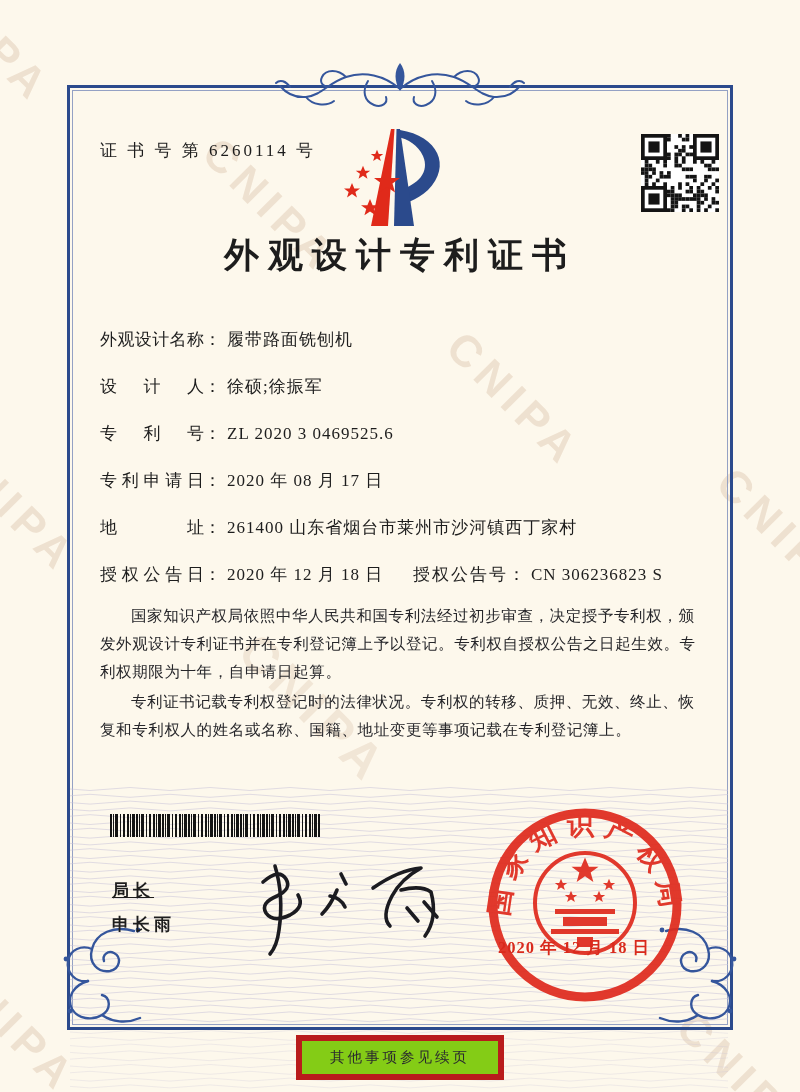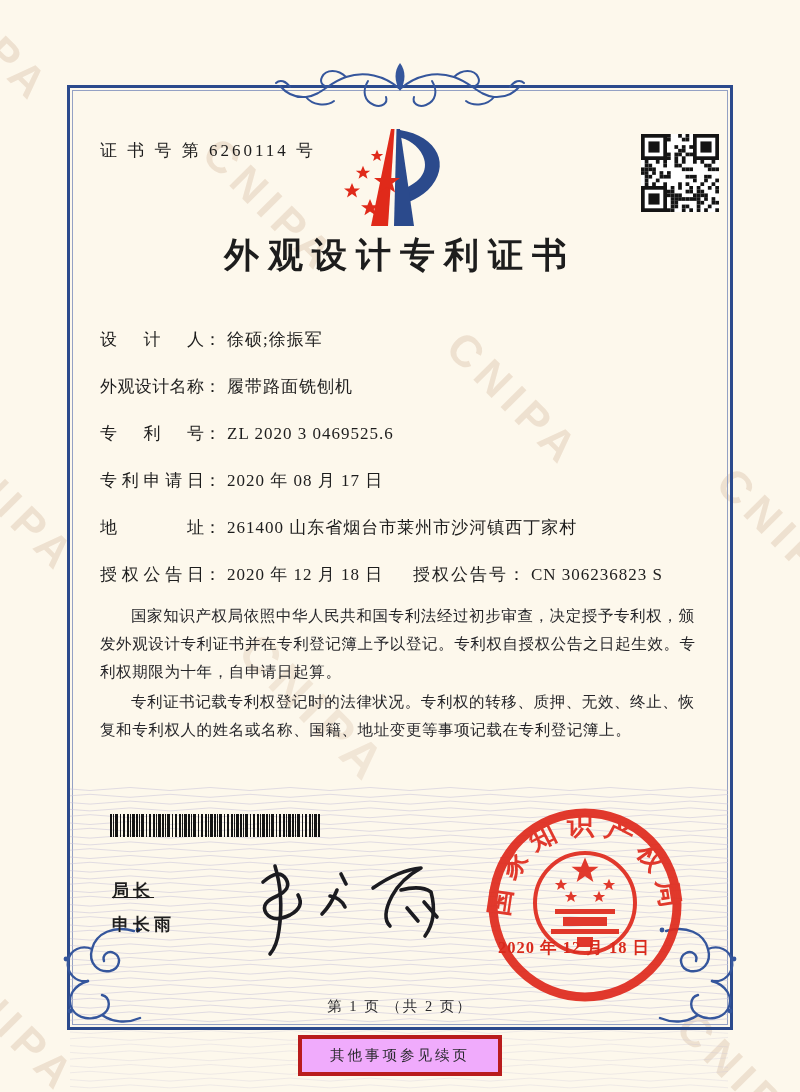--- a/index.html
+++ b/index.html
@@ -32,21 +32,21 @@
   .paras{left:100px;top:602px;width:604px;font-size:15.5px;line-height:28px;letter-spacing:.6px;color:#26262a;}
   .paras p{margin:0 0 2px 0;text-indent:2em;}
 
   .sig-title{left:112px;top:879px;font-family:"Liberation Sans","DejaVu Sans",sans-serif;font-weight:700;font-size:17px;letter-spacing:4px;text-decoration:underline;}
   .sig-name{left:112px;top:913px;font-family:"Liberation Sans","DejaVu Sans",sans-serif;font-weight:700;font-size:17px;letter-spacing:4px;}
 
   .seal-date{left:482px;top:937px;width:184px;text-align:center;color:#d92a1c;font-size:16.5px;font-weight:700;z-index:6;letter-spacing:1px;}
 
   .page-no{left:0;top:997px;width:800px;text-align:center;font-size:14.5px;letter-spacing:2px;color:#2a2a2e;}
   .cont-box{left:0;top:1035px;width:800px;text-align:center;}
-  .cont-box span{display:inline-block;background:#f0abfc;border:4px solid #b91c1c;padding:7px 28px;font-size:14.5px;letter-spacing:3px;color:#2a2a2e;}
+  .cont-box span{display:inline-block;background:#84cc16;border:6px solid #b91c1c;padding:7px 28px;font-size:14.5px;letter-spacing:3px;color:#2a2a2e;}
 
   svg{display:block;}
 </style>
 </head>
 <body>
 
 <div class="page">
 
   <div class="wm" style="left:-58px;top:-42px;">CNIPA</div>
   <div class="wm" style="left:228px;top:128px;">CNIPA</div>
@@ -294,24 +294,24 @@
       <rect x="59.42857142857143" y="7.428571428571429" width="11.142857142857142" height="11.142857142857142" fill="#141414"></rect>
       <rect x="0" y="52" width="26" height="26" fill="#141414"></rect>
       <rect x="3.7142857142857144" y="55.714285714285715" width="18.571428571428573" height="18.571428571428573" fill="#ffffff"></rect>
       <rect x="7.428571428571429" y="59.42857142857143" width="11.142857142857142" height="11.142857142857142" fill="#141414"></rect>
     </svg>
 
   <div class="content title">外观设计专利证书</div>
 
   <div class="content fields">
     <div class="frow">
+      <span class="flabel">外观设计名称</span><span class="fcolon">：</span><span class="fvalue">履带路面铣刨机</span>
+    </div>
+    <div class="frow">
       <span class="flabel">设计人</span><span class="fcolon">：</span><span class="fvalue">徐硕;徐振军</span>
-    </div>
-    <div class="frow">
-      <span class="flabel">外观设计名称</span><span class="fcolon">：</span><span class="fvalue">履带路面铣刨机</span>
     </div>
     <div class="frow">
       <span class="flabel">专利号</span><span class="fcolon">：</span><span class="fvalue">ZL 2020 3 0469525.6</span>
     </div>
     <div class="frow">
       <span class="flabel">专利申请日</span><span class="fcolon">：</span><span class="fvalue">2020 年 08 月 17 日</span>
     </div>
     <div class="frow">
       <span class="flabel">地址</span><span class="fcolon">：</span><span class="fvalue">261400 山东省烟台市莱州市沙河镇西丁家村</span>
     </div>
@@ -430,18 +430,17 @@
       <use href="#sstar" transform="translate(86,92) scale(.62)"></use>
       <use href="#sstar" transform="translate(114,92) scale(.62)"></use>
       <rect x="70" y="104" width="60" height="5" fill="#df2b1e"></rect>
       <rect x="78" y="112" width="44" height="9" fill="#df2b1e"></rect>
       <rect x="66" y="124" width="68" height="5" fill="#df2b1e"></rect>
       <rect x="92" y="132" width="16" height="10" fill="#df2b1e"></rect>
     </g>
   </svg>
   <div class="content seal-date">2020 年 12 月 18 日</div>
 
-  <div class="content page-no">第 1 页 （共 2 页）</div>
   <div class="content cont-box">
     <span>其他事项参见续页</span>
   </div>
 
 </div>
 
 </body></html>

